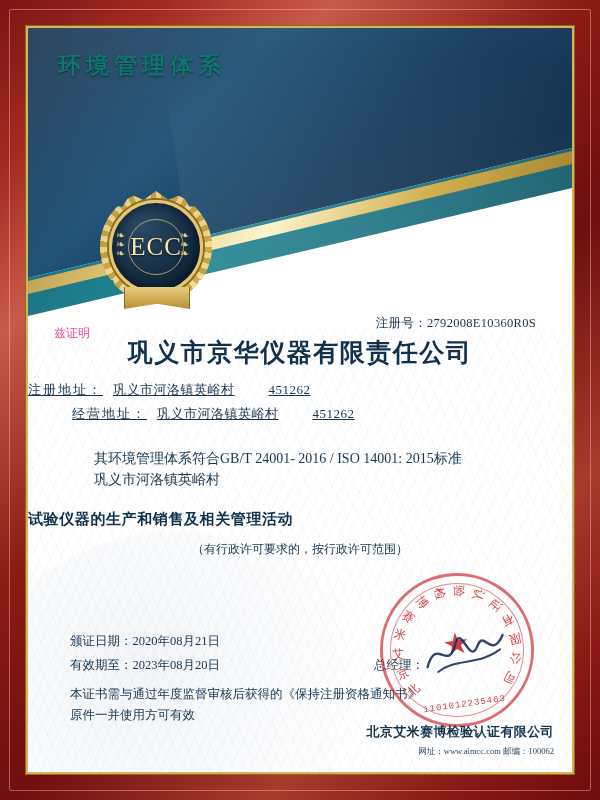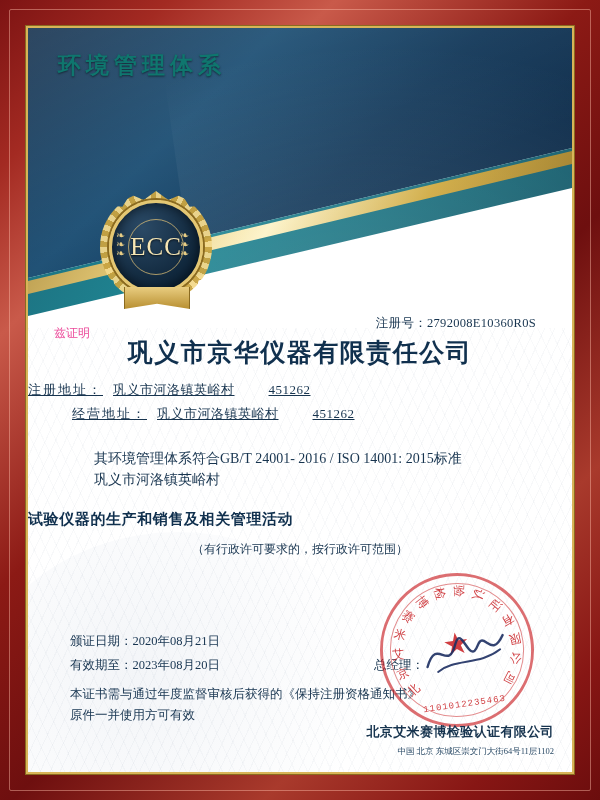--- a/index.html
+++ b/index.html
@@ -507,17 +507,17 @@
         <svg width="90" height="54" viewBox="0 0 90 54">
           <path d="M6 40 C 18 10, 26 48, 36 20 C 44 0, 48 44, 58 24 C 66 8, 70 40, 84 16" fill="none" stroke="#1d2f62" stroke-width="2.4" stroke-linecap="round"></path>
           <path d="M16 46 C 34 34, 58 44, 80 30" fill="none" stroke="#1d2f62" stroke-width="2" stroke-linecap="round"></path>
         </svg>
       </div>
 
     </div>
 
     <div class="footer">
       <div class="issuer-name">北京艾米赛博检验认证有限公司</div>
-      <div class="issuer-line">中国  北京  东城区崇文门大街64号11层1102</div>
+      <div class="issuer-line">网址：www.aimcc.com  邮编：100062</div>
     </div>
 
   </div>
 </div>
 
 </body></html>

